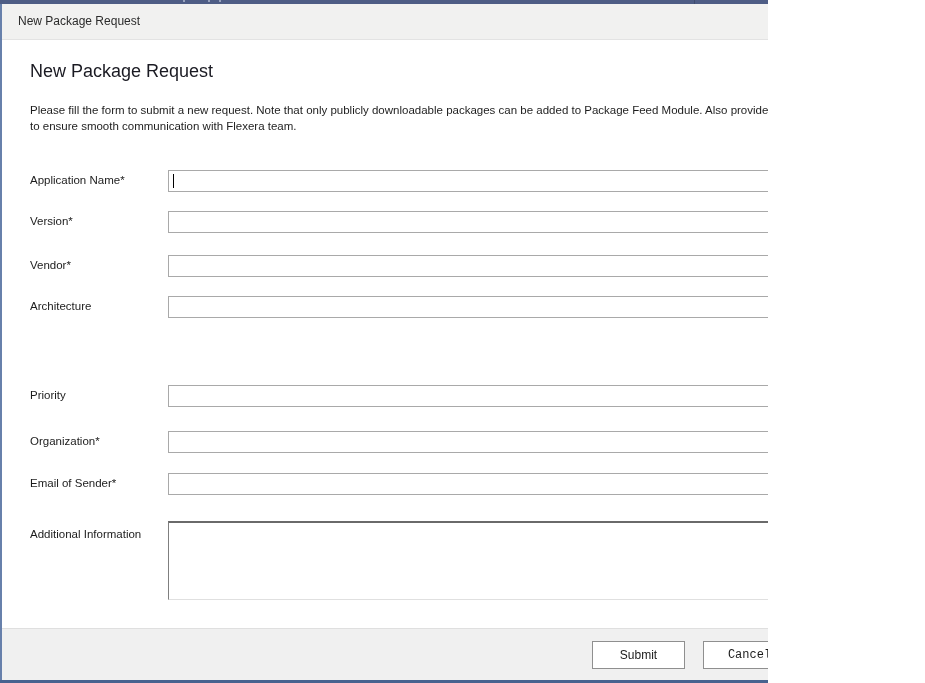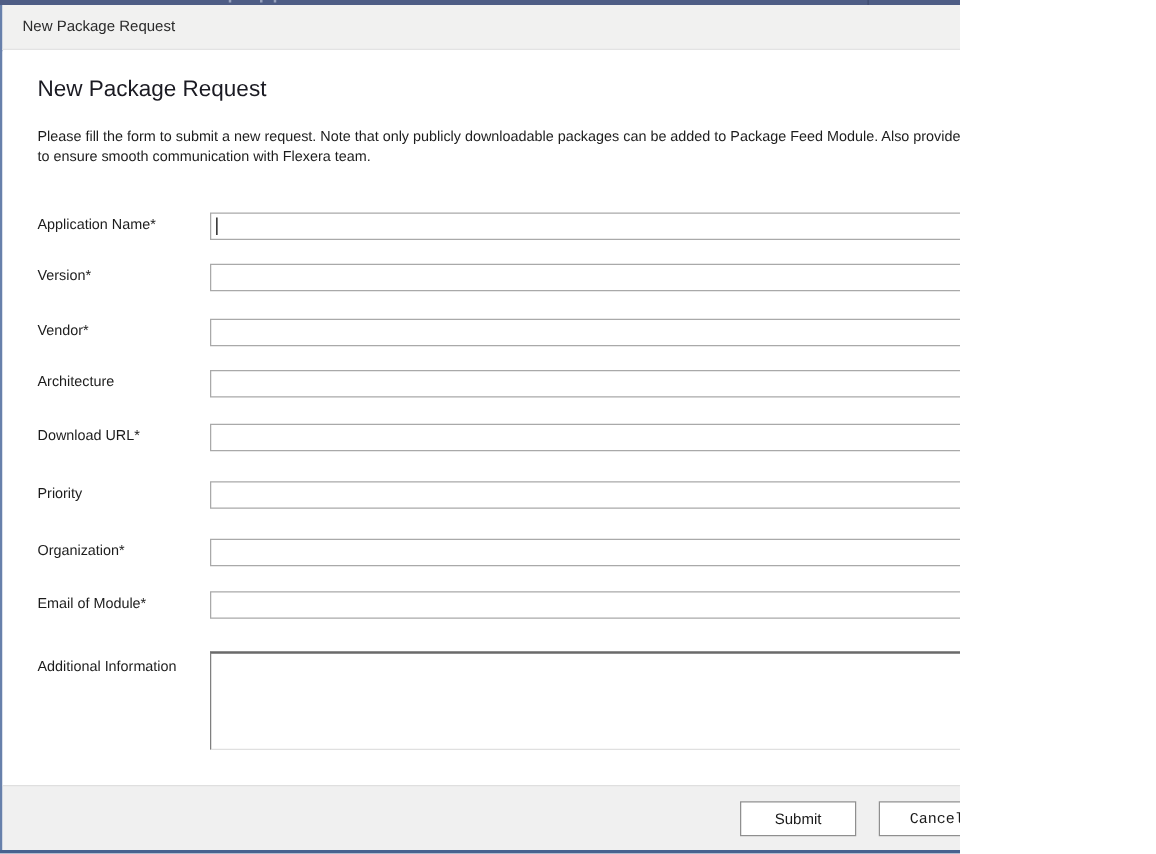--- a/index.html
+++ b/index.html
@@ -147,58 +147,39 @@
       </div>
     </div>
 
     <div class="frow" style="top:214px">
       <label>Vendor*</label>
       <div class="ctl">
         <input class="tb" type="text" style="">
       </div>
     </div>
 
-    <div class="frow" style="top:298px">
-      <label>Download URL*</label>
-      <div class="ctl input-wrap">
-        <input class="tb" type="text" style="">
-        <span class="info-icon">
-          <svg width="18" height="23" viewBox="0 0 18 23">
-            <defs>
-              <radialGradient id="ig" cx="35%" cy="28%" r="80%">
-                <stop offset="0%" stop-color="#ffffff"></stop>
-                <stop offset="55%" stop-color="#dcecfb"></stop>
-                <stop offset="100%" stop-color="#9cc3ea"></stop>
-              </radialGradient>
-            </defs>
-            <path d="M9 1 C13.4 1 17 4.4 17 8.6 C17 11.9 14.9 14.6 11.9 15.7 L9 21.5 L6.1 15.7 C3.1 14.6 1 11.9 1 8.6 C1 4.4 4.6 1 9 1 Z" fill="url(#ig)" stroke="#5a87c0" stroke-width="1"></path>
-            <text x="9" y="13.5" text-anchor="middle" font-size="12" font-style="italic" font-weight="bold" fill="#1e4e9d" font-family="'Liberation Serif',serif">i</text>
-          </svg>
-        </span>
-      </div>
-    </div>
 
     <div class="frow" style="top:344px">
       <label>Priority</label>
       <div class="ctl">
         <div class="combo">
           <span class="combo-arrow"></span>
         </div>
       </div>
     </div>
 
     <div class="frow" style="top:390px">
       <label>Organization*</label>
       <div class="ctl">
         <input class="tb" type="text" style="">
       </div>
     </div>
 
     <div class="frow" style="top:432px">
-      <label>Email of Module*</label>
+      <label>Email of Sender*</label>
       <div class="ctl">
         <input class="tb" type="text" style="">
       </div>
     </div>
 
     <div class="frow" style="top:480px;height:82px">
       <label style="top:7px">Additional Information</label>
       <div class="ctl">
         <textarea class="ta" style=""></textarea>
       </div>

